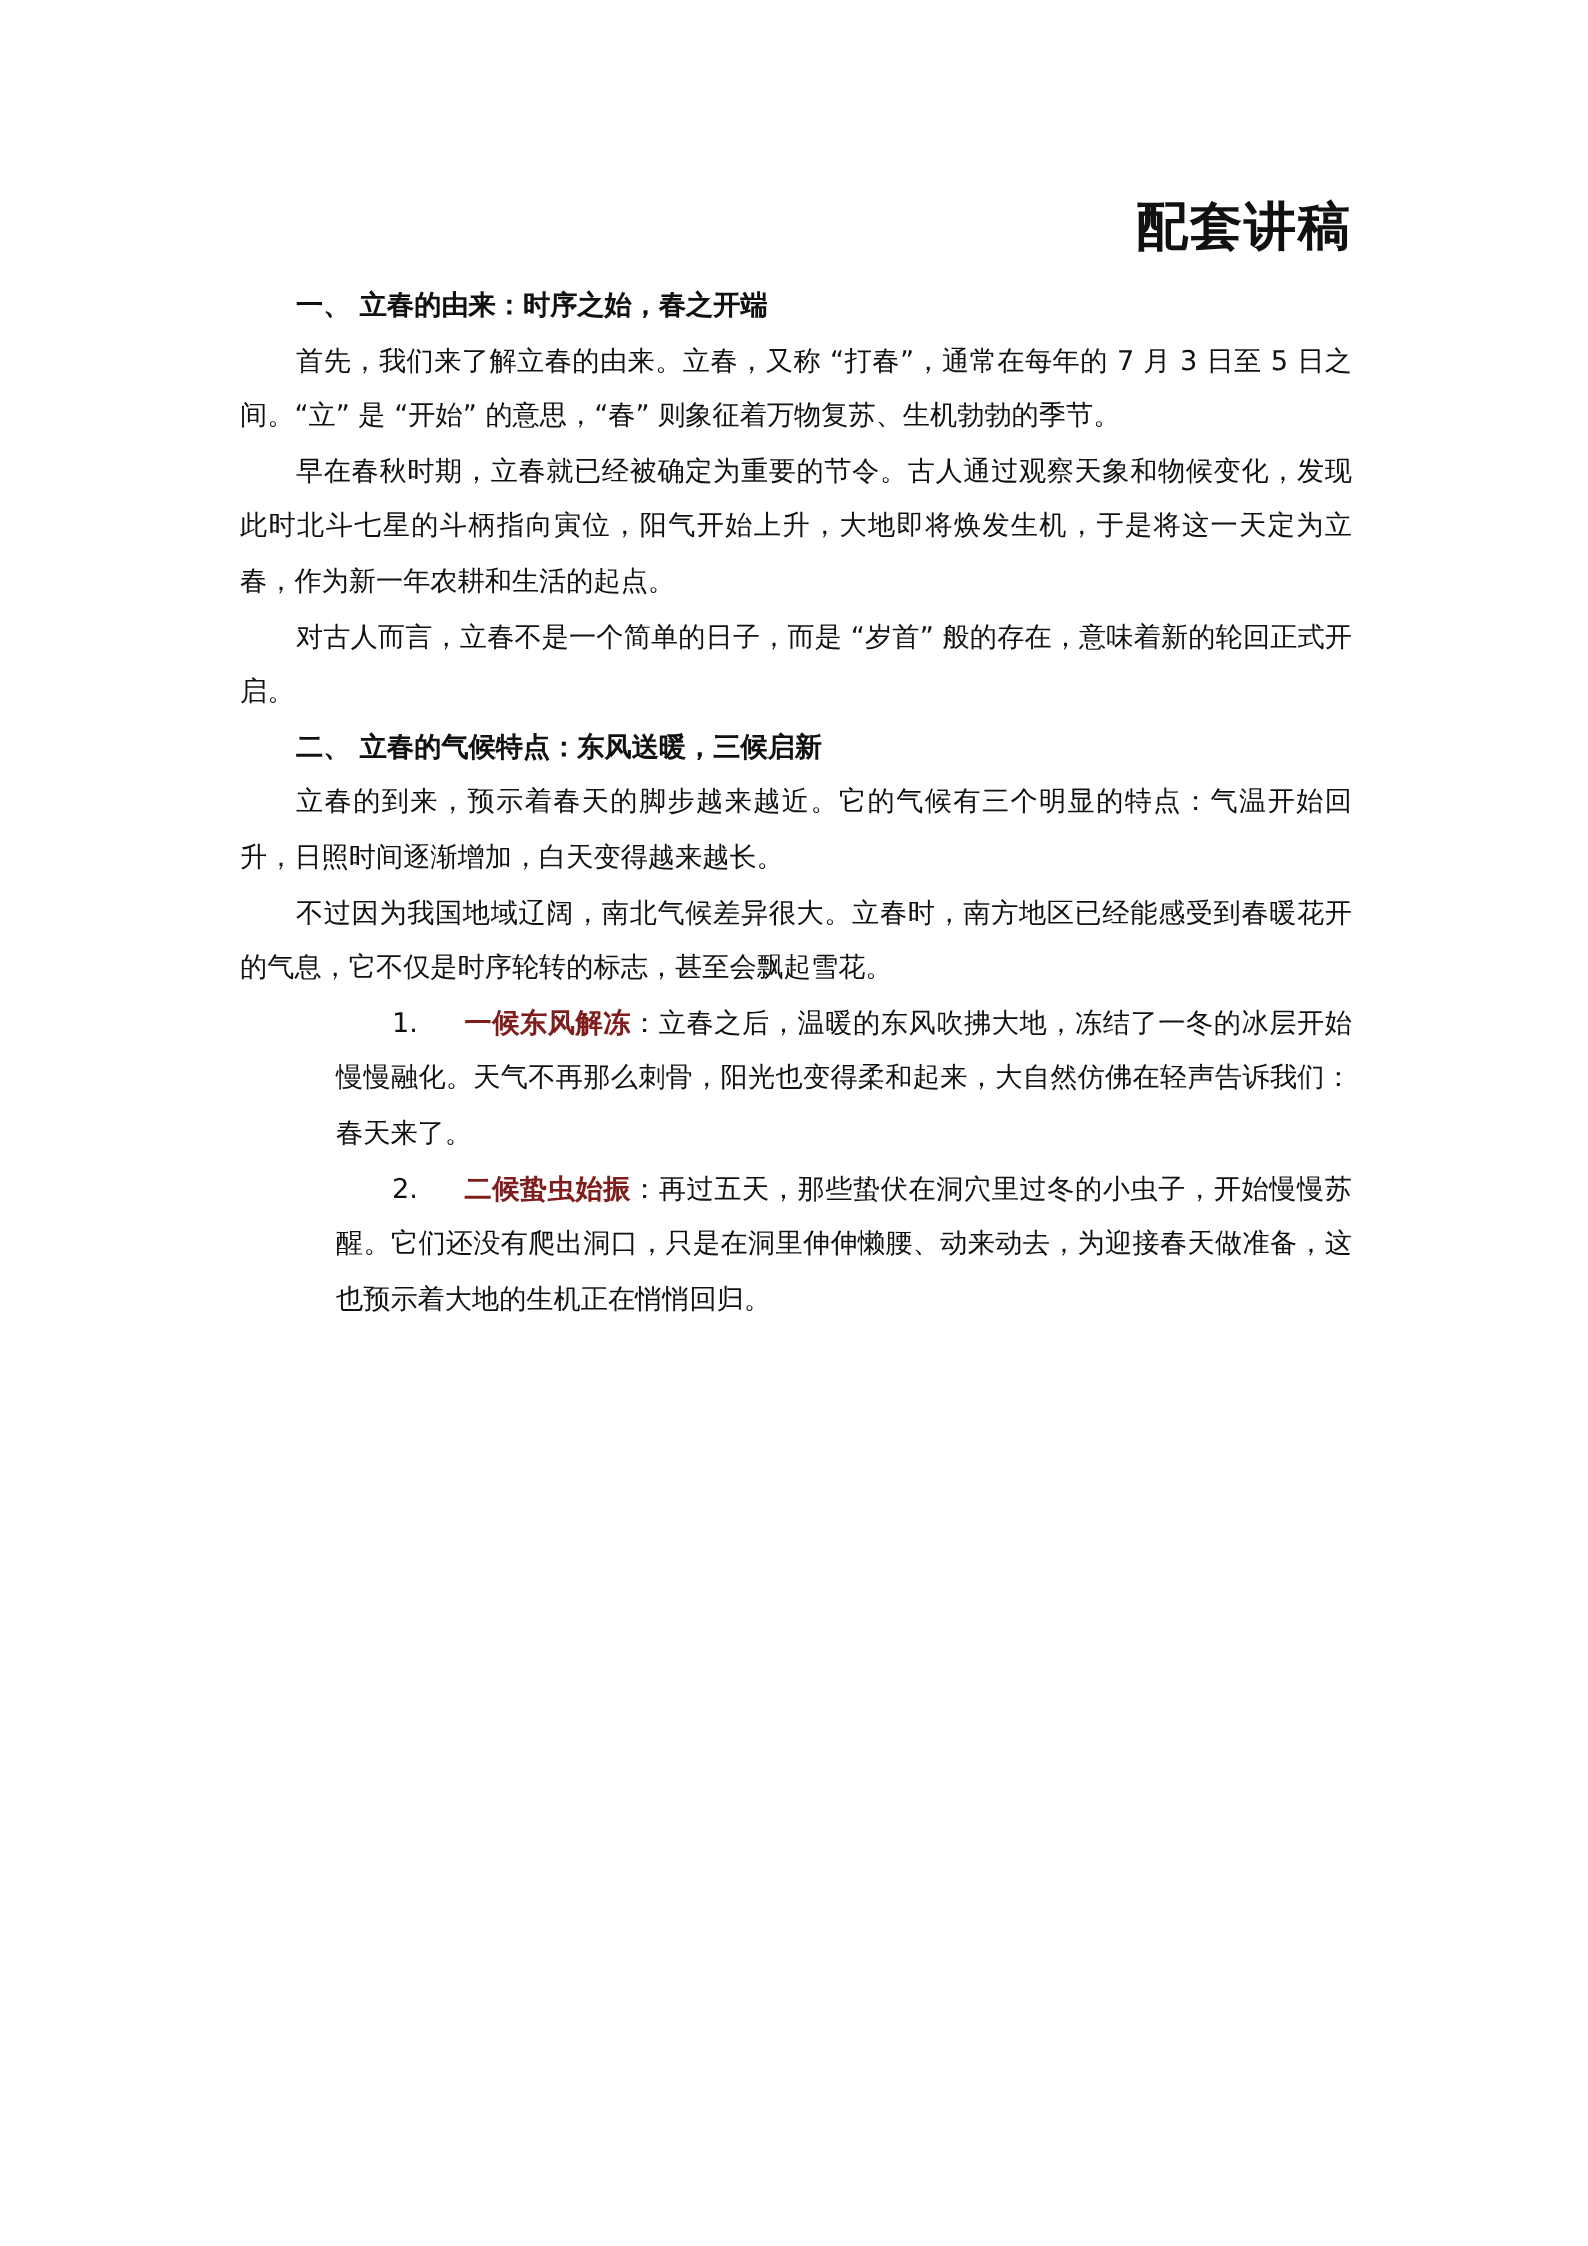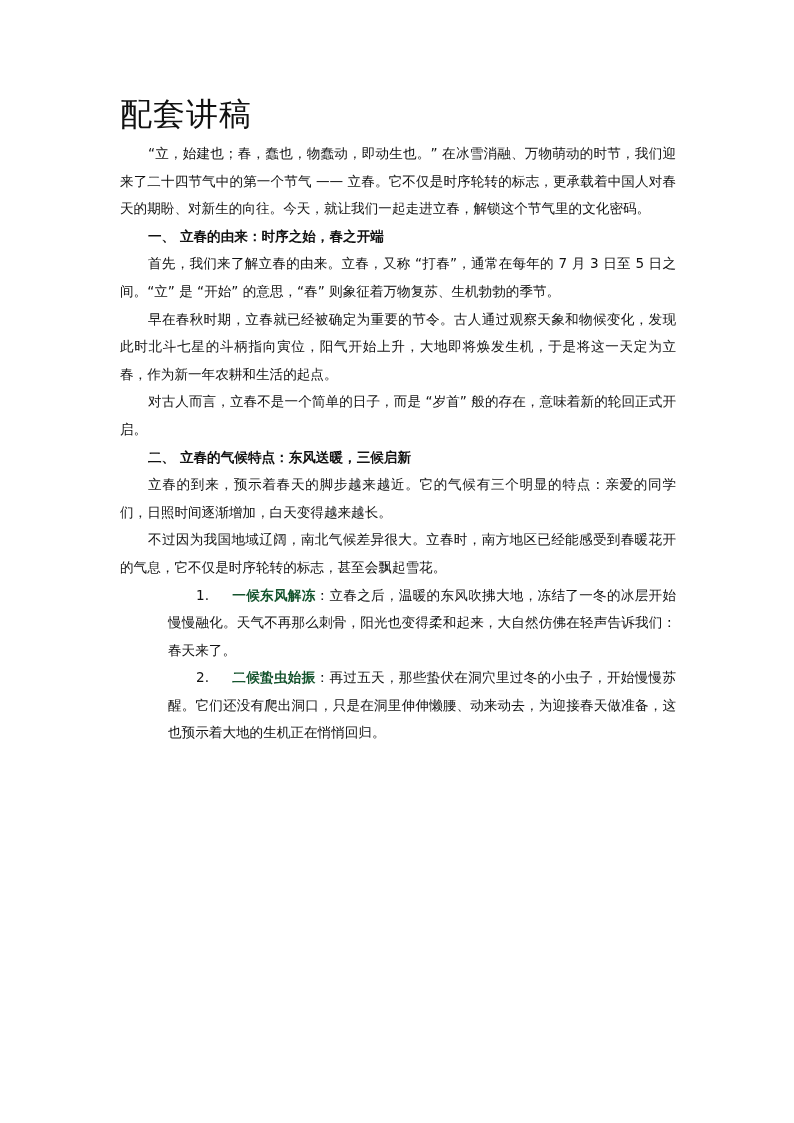--- a/index.html
+++ b/index.html
@@ -3,45 +3,44 @@
 <meta charset="utf-8">
 <style>
   html, body { margin: 0; padding: 0; background: #ffffff; }
   body { width: 794px; height: 1123px; position: relative; overflow: hidden; }
   .page {
     position: absolute; left: 120px; top: 96px; width: 556px;
     font-family: "DejaVu Sans", "Liberation Sans", sans-serif;
     color: #111; font-size: 13.6px;
   }
   .title {
-    text-align: left; font-size: 32px; font-weight: normal;
+    text-align: right; font-size: 26px; font-weight: bold;
     margin: 0 0 8px 0; height: 36px; line-height: 36px; letter-spacing: 1px;
   }
   p { margin: 0; line-height: 27.6px; text-align: justify; }
   .indent { text-indent: 28px; }
   .section { text-indent: 28px; font-weight: bold; }
   .list-item { padding-left: 48px; text-indent: 28px; }
   .list-num { display: inline-block; width: 36px; text-indent: 0; }
-  .term { color: #14532d; font-weight: bold; }
+  .term { color: #7f1d1d; font-weight: bold; }
 </style>
 </head>
 <body>
 
 <div class="page">
   <h1 class="title">配套讲稿</h1>
 
-  <p class="indent">“立，始建也；春，蠢也，物蠢动，即动生也。” 在冰雪消融、万物萌动的时节，我们迎来了二十四节气中的第一个节气 —— 立春。它不仅是时序轮转的标志，更承载着中国人对春天的期盼、对新生的向往。今天，就让我们一起走进立春，解锁这个节气里的文化密码。</p>
 
   <p class="section">一、 立春的由来：时序之始，春之开端</p>
   <p class="indent">首先，我们来了解立春的由来。立春，又称 “打春”，通常在每年的 7 月 3 日至 5 日之间。“立” 是 “开始” 的意思，“春” 则象征着万物复苏、生机勃勃的季节。</p>
   <p class="indent">早在春秋时期，立春就已经被确定为重要的节令。古人通过观察天象和物候变化，发现此时北斗七星的斗柄指向寅位，阳气开始上升，大地即将焕发生机，于是将这一天定为立春，作为新一年农耕和生活的起点。</p>
   <p class="indent">对古人而言，立春不是一个简单的日子，而是 “岁首” 般的存在，意味着新的轮回正式开启。</p>
 
   <p class="section">二、 立春的气候特点：东风送暖，三候启新</p>
-  <p class="indent">立春的到来，预示着春天的脚步越来越近。它的气候有三个明显的特点：亲爱的同学们，日照时间逐渐增加，白天变得越来越长。</p>
+  <p class="indent">立春的到来，预示着春天的脚步越来越近。它的气候有三个明显的特点：气温开始回升，日照时间逐渐增加，白天变得越来越长。</p>
   <p class="indent">不过因为我国地域辽阔，南北气候差异很大。立春时，南方地区已经能感受到春暖花开的气息，它不仅是时序轮转的标志，甚至会飘起雪花。</p>
 
   <p class="list-item">
     <span class="list-num">1.</span><span class="term">一候东风解冻</span><span>：立春之后，温暖的东风吹拂大地，冻结了一冬的冰层开始慢慢融化。天气不再那么刺骨，阳光也变得柔和起来，大自然仿佛在轻声告诉我们：春天来了。</span>
   </p>
   <p class="list-item">
     <span class="list-num">2.</span><span class="term">二候蛰虫始振</span><span>：再过五天，那些蛰伏在洞穴里过冬的小虫子，开始慢慢苏醒。它们还没有爬出洞口，只是在洞里伸伸懒腰、动来动去，为迎接春天做准备，这也预示着大地的生机正在悄悄回归。</span>
   </p>
 </div>
 

